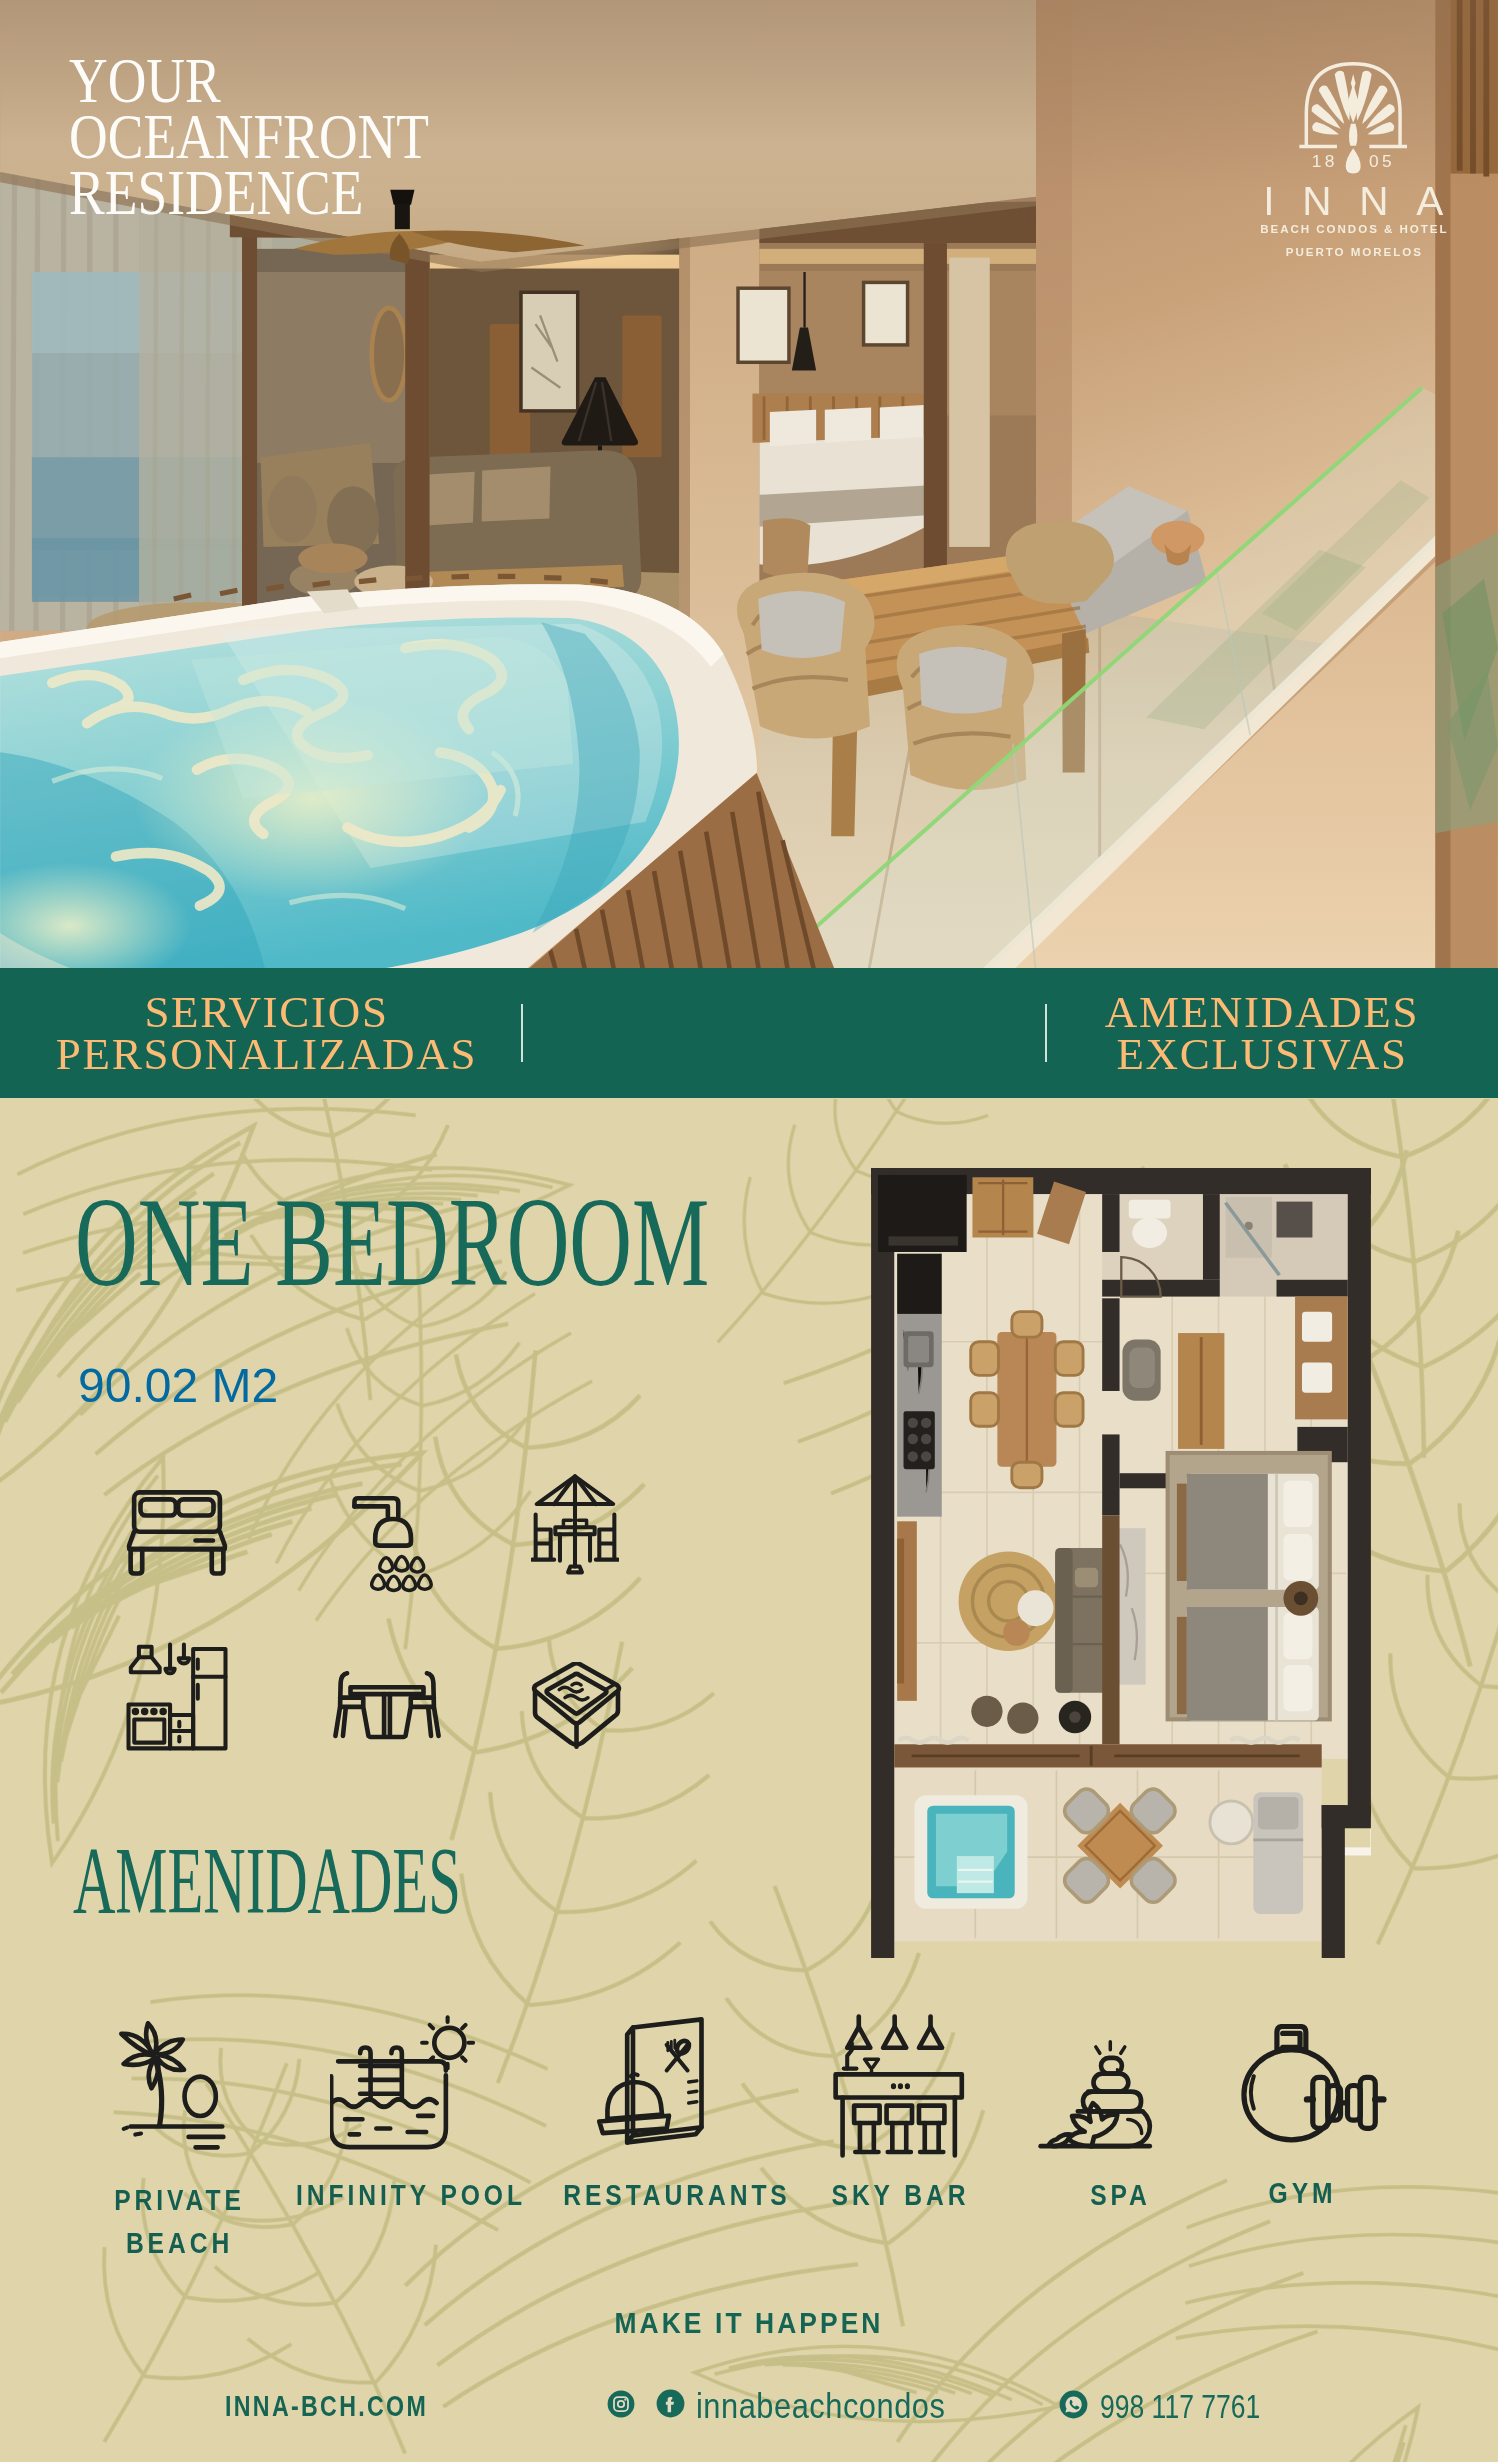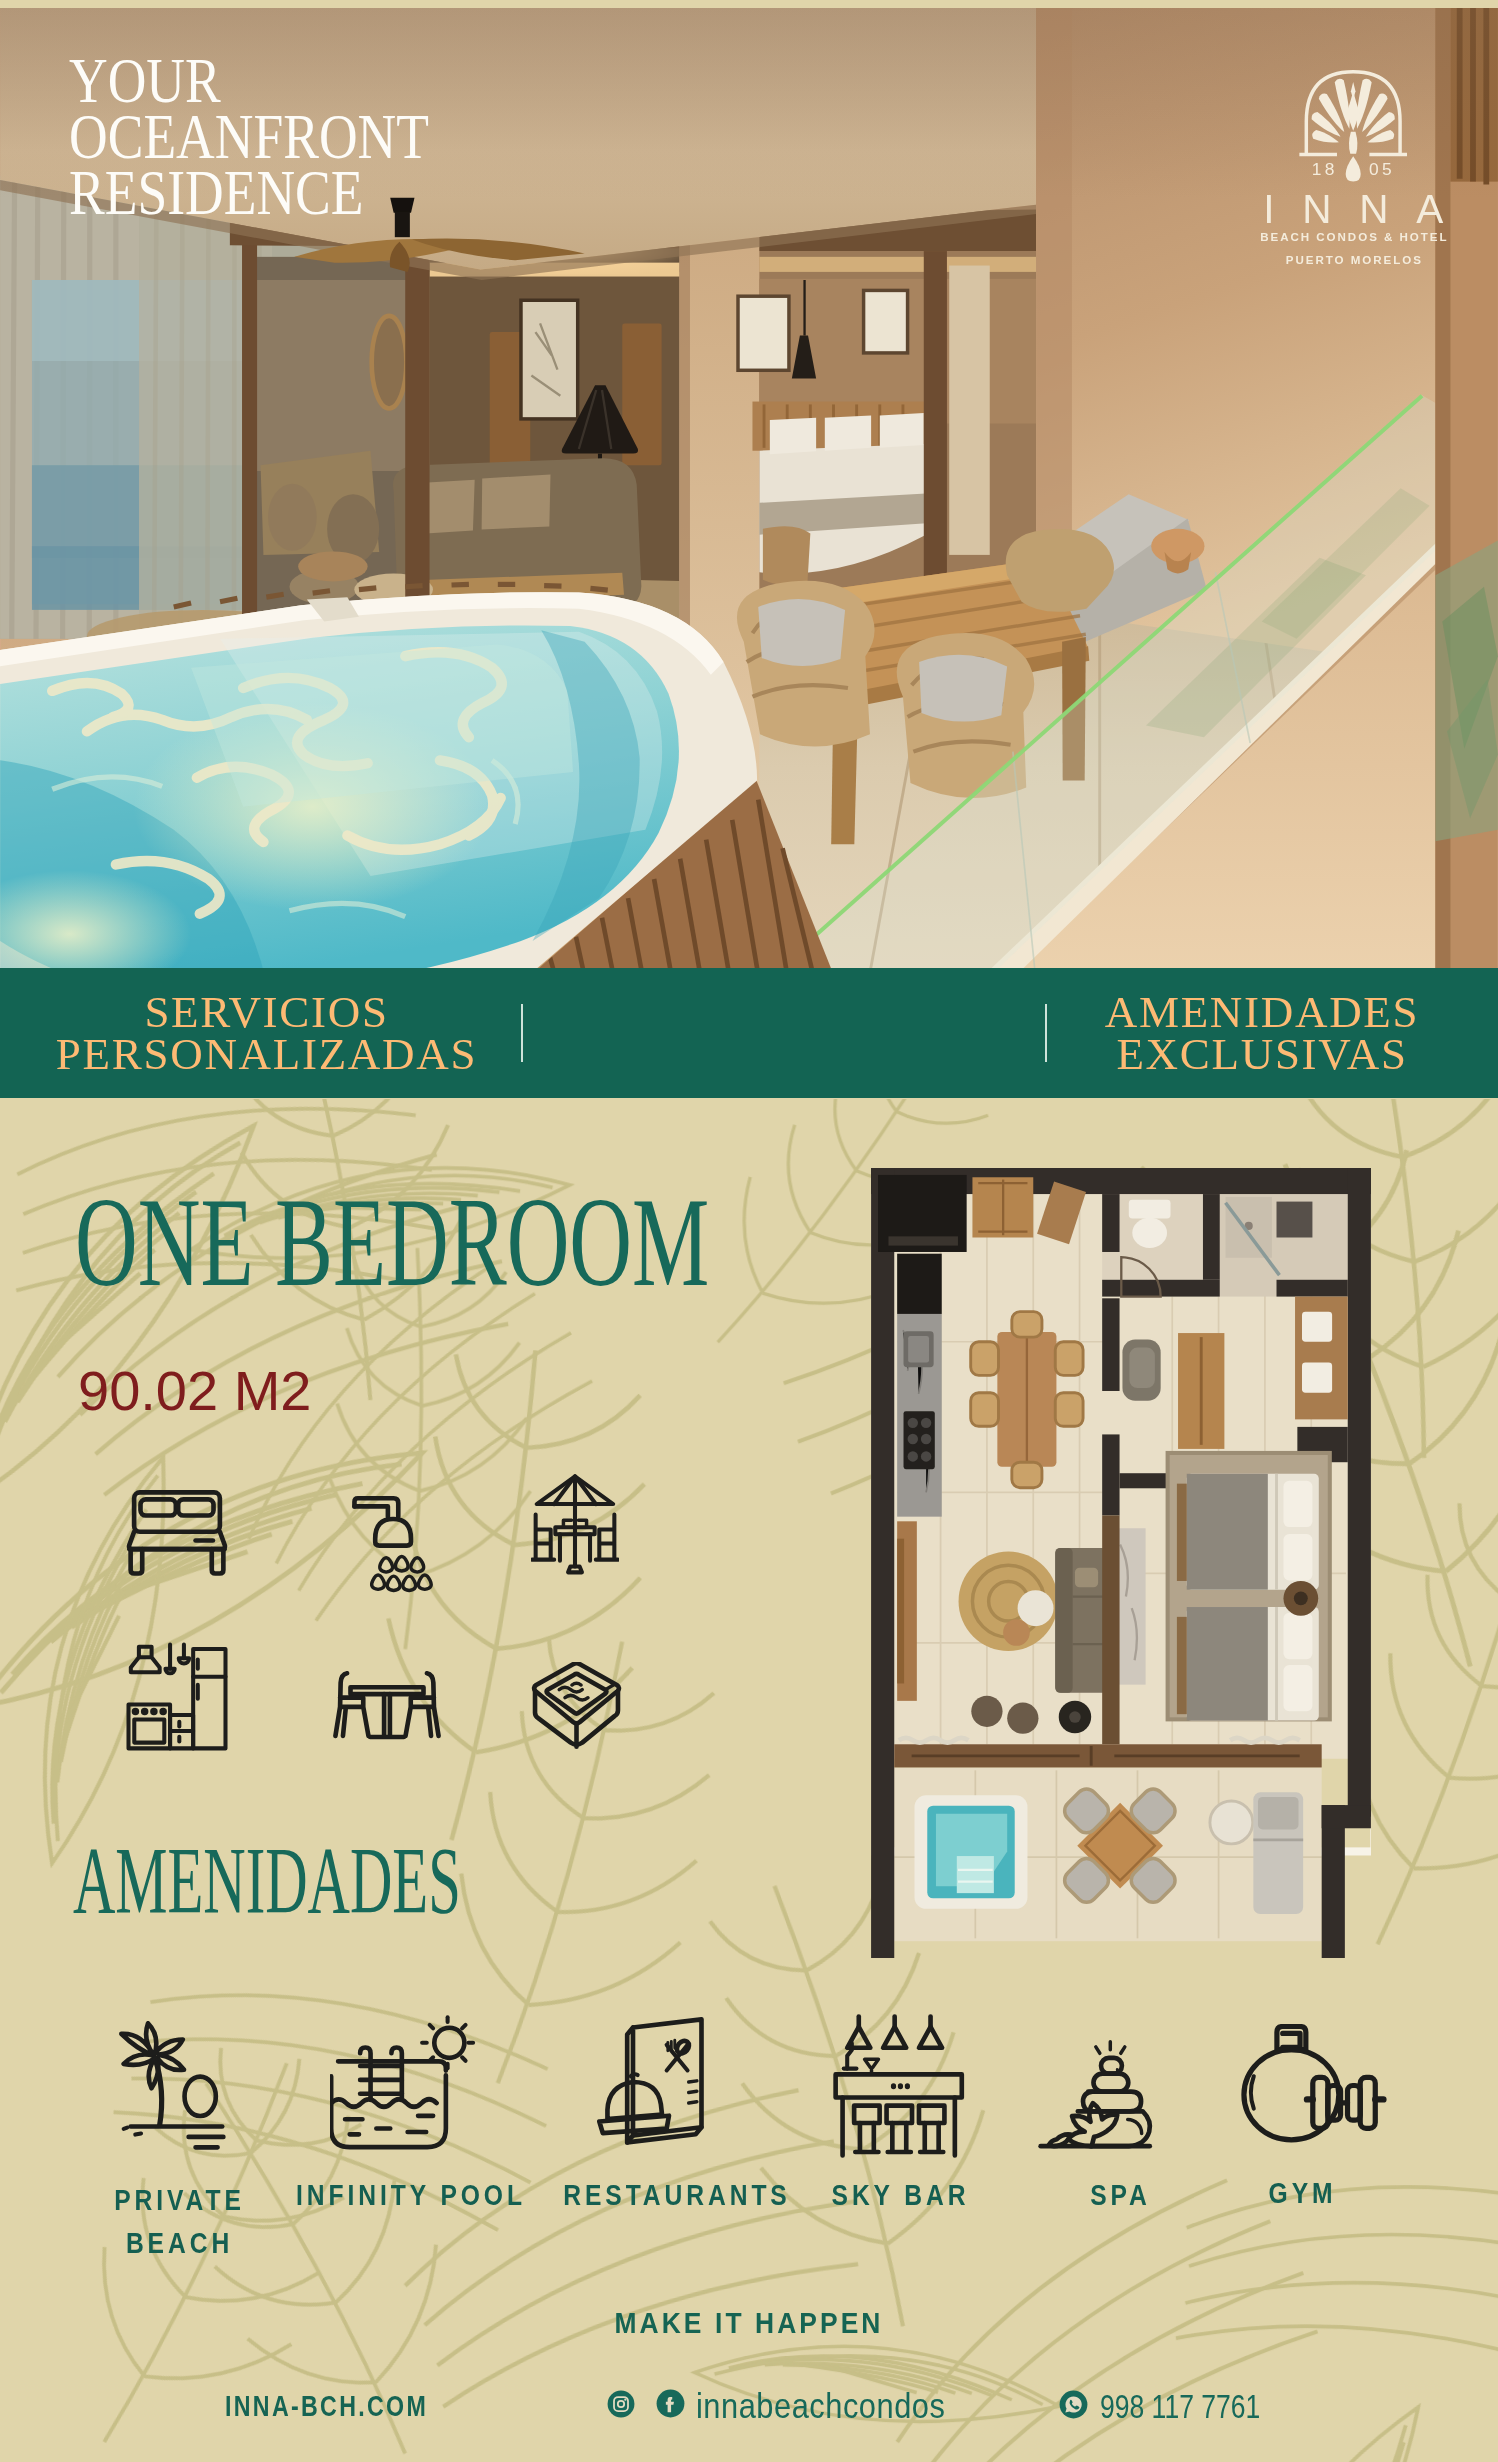--- a/index.html
+++ b/index.html
@@ -1,29 +1,29 @@
 <!DOCTYPE html>
 <html style="font-size:9.3px"><head>
 <meta charset="utf-8">
 <style>
   html,body{margin:0;padding:0;}
   body{width:1498px;height:2462px;font-family:"Liberation Sans",sans-serif;}
   .page{position:relative;width:1498px;height:2462px;overflow:hidden;background:#e0d5aa;}
   .abs{position:absolute;}
   
-  .photo{position:absolute;left:0;top:8px;width:1498px;height:974px;background:#fca5a5;overflow:hidden;}
+  .photo{position:absolute;left:0;top:0;width:1498px;height:974px;background:#fca5a5;overflow:hidden;}
   .hero-title{position:absolute;left:69px;top:53px;color:#fdfcf8;font-family:"Liberation Serif",serif;font-size:63px;line-height:56px;letter-spacing:0;font-weight:400;transform:scaleX(0.85);transform-origin:left top;}
   
   .band{position:absolute;left:0;top:968px;width:1498px;height:130px;background:#136453;}
   .band .cell{position:absolute;top:0;height:130px;display:flex;align-items:center;justify-content:center;text-align:center;color:#fdba74;font-family:"Liberation Serif",serif;font-size:45px;line-height:42px;letter-spacing:1.7px;}
   .band .sep{position:absolute;top:36px;width:1.7px;height:58px;background:#cfe3da;}
   
   .content{position:absolute;left:0;top:1099px;width:1498px;height:1364px;padding-left:36px;}
   h1.onebed{position:absolute;left:75px;top:72px;margin:0;font-family:"Liberation Serif",serif;font-weight:400;font-size:126px;letter-spacing:0;color:#17695a;transform:scaleX(0.689);transform-origin:left top;white-space:nowrap;}
-  .m2{position:absolute;left:78px;top:259px;font-size:56px;color:#7f1d1d;letter-spacing:0;}
+  .m2{position:absolute;left:78px;top:259px;font-size:48px;color:#0369a1;letter-spacing:0;}
   .amenidades{position:absolute;left:73px;top:726px;margin:0;font-family:"Liberation Serif",serif;font-weight:400;font-size:96px;letter-spacing:0;color:#17695a;transform:scaleX(0.611);transform-origin:left top;white-space:nowrap;}
   .alabel{position:absolute;color:#155f51;font-weight:700;font-size:29px;letter-spacing:4.6px;transform:scaleX(0.85);}
   .mih{position:absolute;top:1207px;left:0;width:1498px;text-align:center;color:#166453;font-weight:700;font-size:30px;letter-spacing:3.5px;transform:scaleX(0.88);}
   .footer-web{position:absolute;left:225px;top:1291px;color:#166453;font-weight:700;font-size:29px;letter-spacing:2.9px;transform:scaleX(0.8);transform-origin:left top;}
   .footer-social{position:absolute;left:696px;top:1287px;color:#17695a;font-size:35px;letter-spacing:0.6px;transform:scaleX(0.88);transform-origin:left top;}
   .footer-phone{position:absolute;left:1100px;top:1288px;color:#17695a;font-size:34px;letter-spacing:0;transform:scaleX(0.78);transform-origin:left top;}
 </style>
 </head>
 <body>
 <div class="page">

